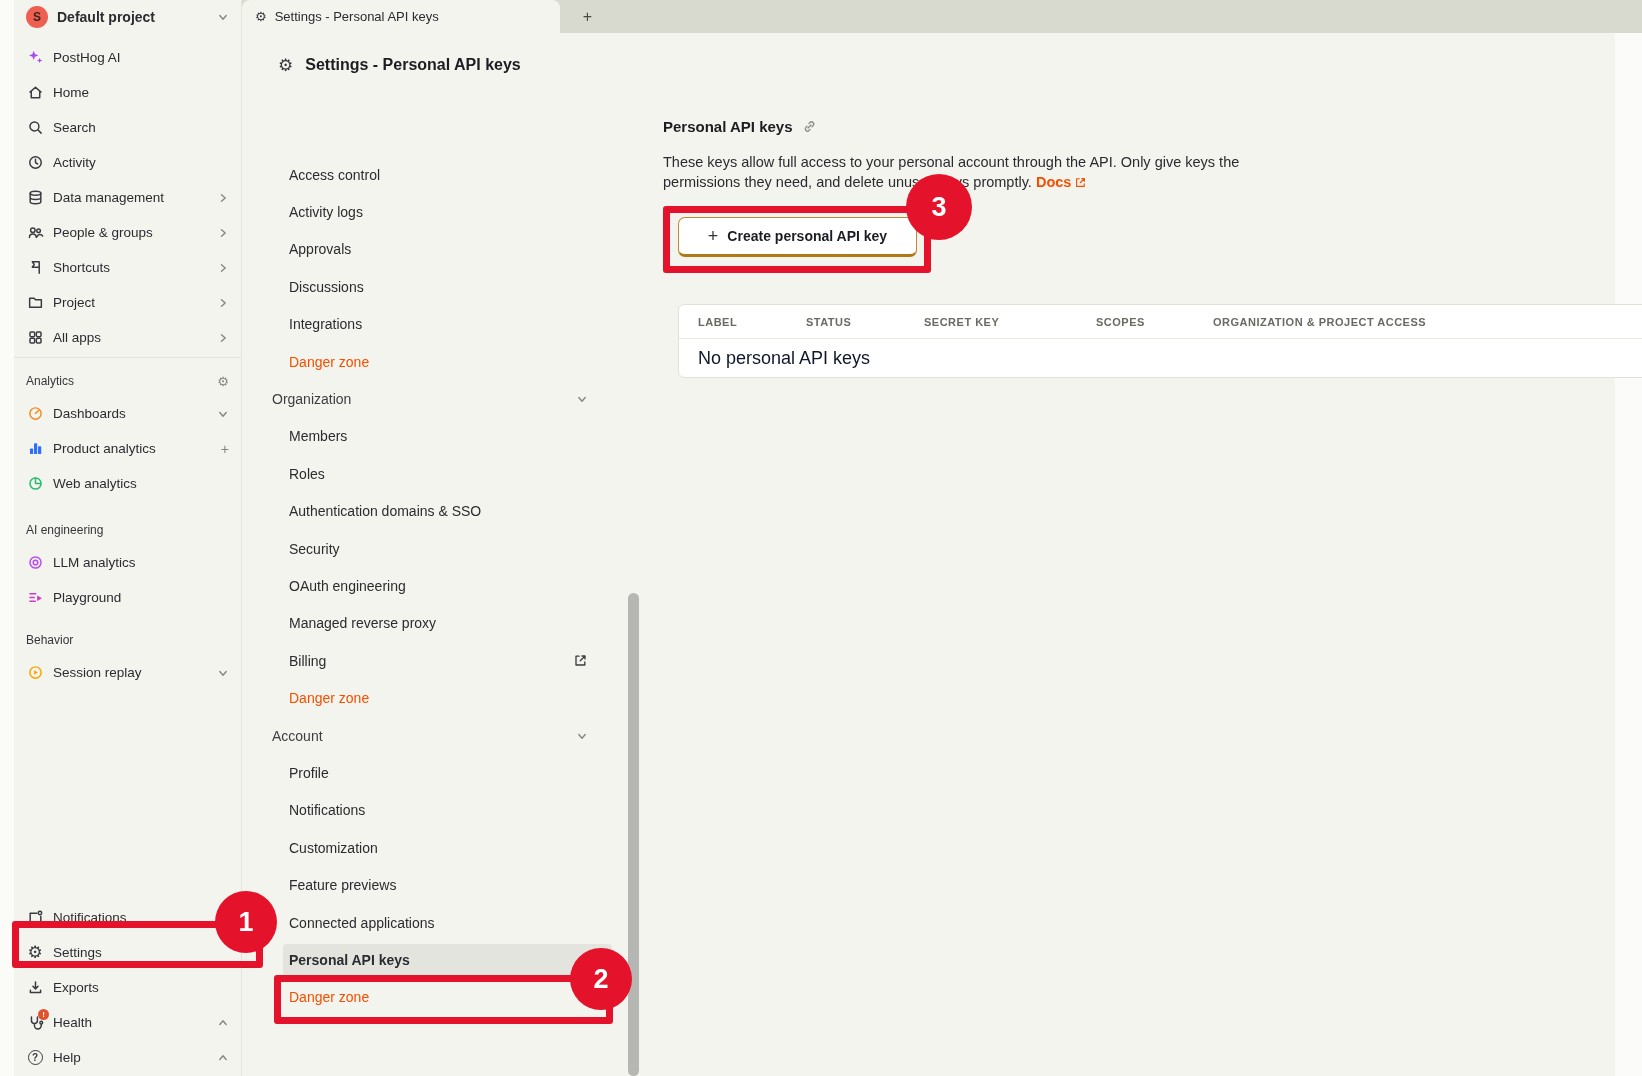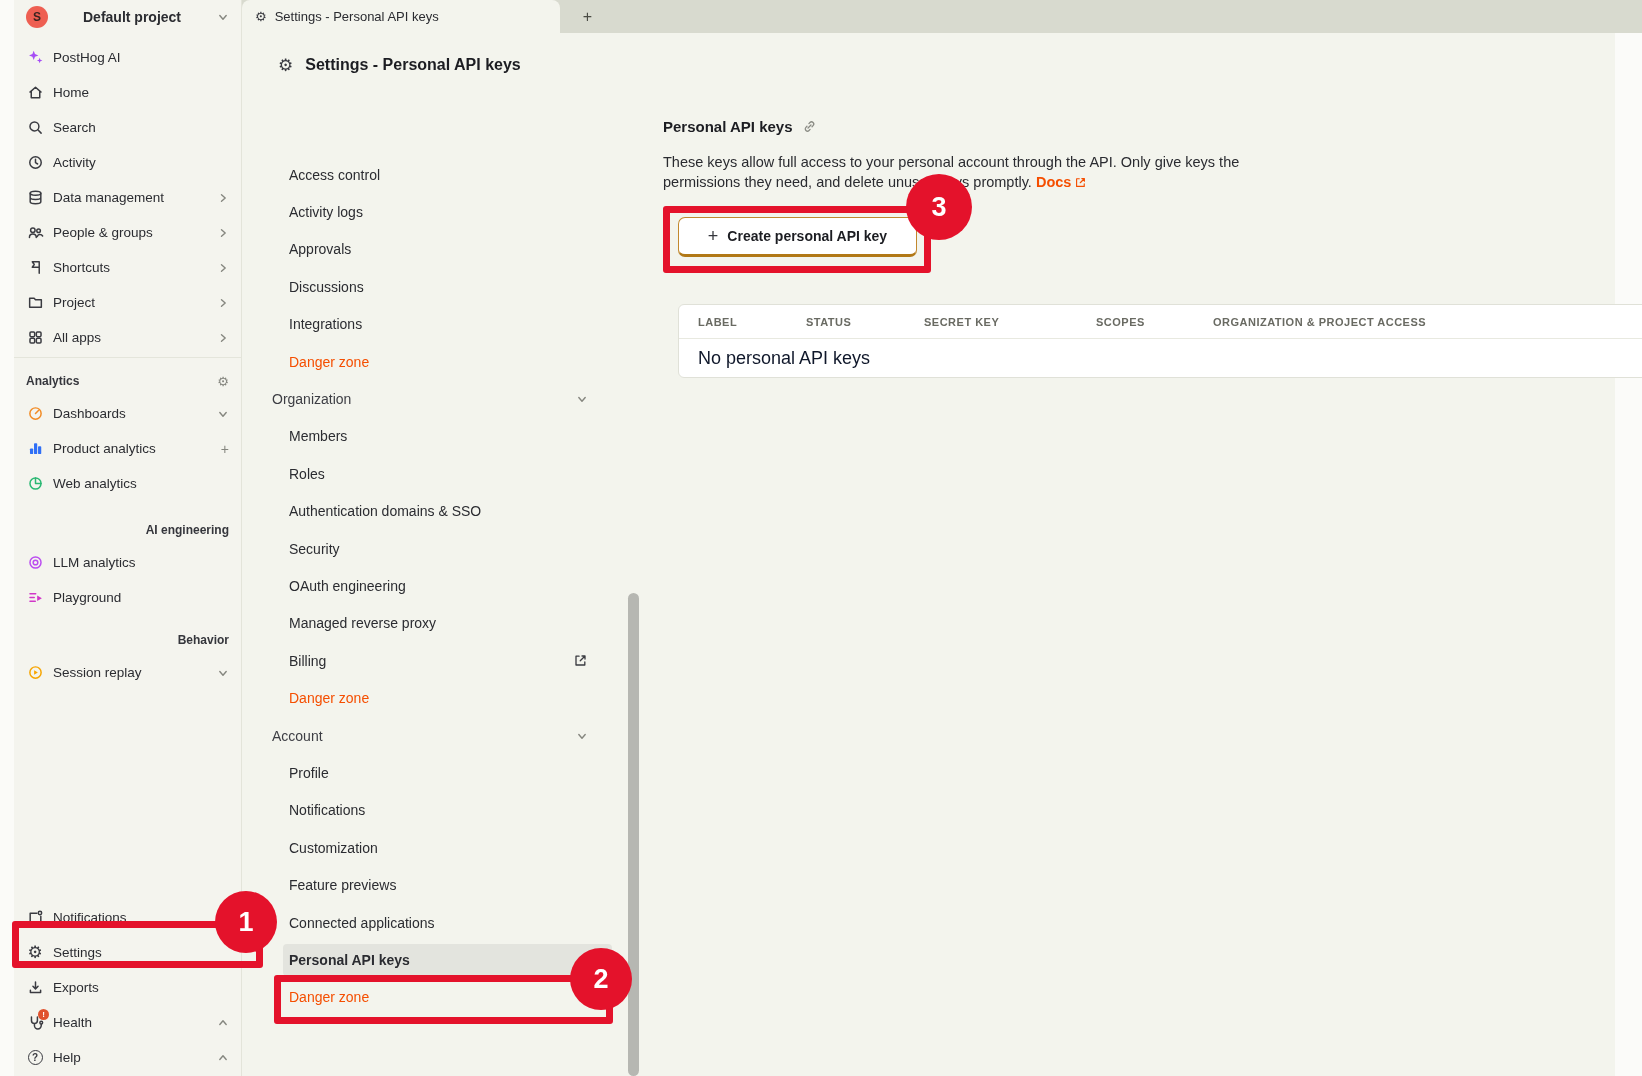--- a/index.html
+++ b/index.html
@@ -15,24 +15,24 @@
   
   .left-strip { position:absolute; left:0; top:0; width:14px; height:100%; background:#fbfbf8; }
   .sidebar { position:absolute; left:14px; top:0; width:228px; height:100%; background:#f4f4ee; border-right:1px solid #e3e4da; }
   .srow { height:35px; display:flex; align-items:center; padding:0 12px; gap:9px;
           font-size:13.5px; font-weight:500; color:#2b2c31; }
   .srow .icn { width:18px; height:18px; flex:0 0 18px; display:flex; align-items:center; justify-content:center; }
   .trail { margin-left:auto; color:#85867f; display:flex; align-items:center; font-size:14px; }
   .proj-row { height:30px; margin-top:2px; }
   .avatar { width:22px; height:22px; border-radius:50%; background:#ee5f52; color:#3a2420;
             display:flex; align-items:center; justify-content:center; font-weight:700; font-size:12px; flex:0 0 22px; }
-  .proj-name { font-weight:600; font-size:14px;margin-left:26px; }
+  .proj-name { font-weight:600; font-size:14px; }
   .spacer8 { height:8px; }
   .divider { height:1px; background:#e4e5db; margin:2px 0 8px 0; }
-  .sec-hdr { height:30px; display:flex; align-items:center; padding:0 12px; font-size:12px; font-weight:700; color:#35363c;justify-content:flex-end; }
+  .sec-hdr { height:30px; display:flex; align-items:center; padding:0 12px; font-size:12px; font-weight:400; color:#35363c; }
   .sec-gap14 { height:14px; } .sec-gap10 { height:10px; }
   .sb-bottom { position:absolute; left:0; right:0; top:900px; }
   .gear-glyph { font-size:17px; line-height:1; color:#3a3b41; }
   .badge-dot { position:absolute; top:-5px; right:-5px; width:11px; height:11px; border-radius:50%;
                background:#e0532f; color:#fff; font-size:8px; font-weight:700;
                display:flex; align-items:center; justify-content:center; }
   .icn-wrap { position:relative; }
   .qmark { width:15px; height:15px; border:1.4px solid #3a3b41; border-radius:50%; color:#3a3b41;
            font-size:10px; font-weight:700; display:flex; align-items:center; justify-content:center; }
 

